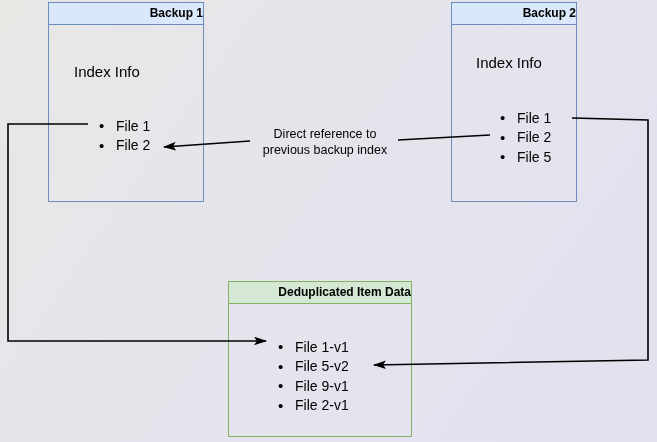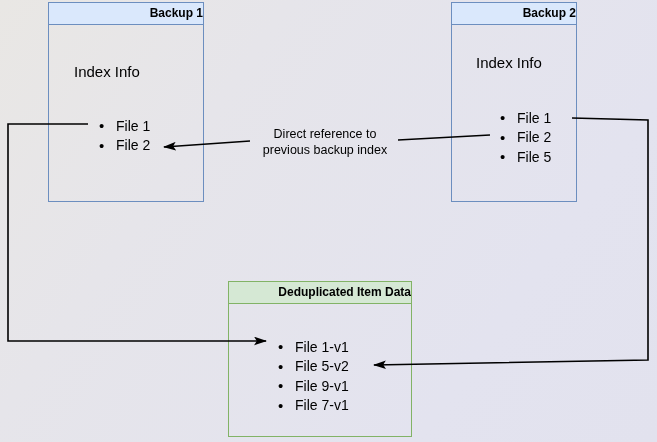--- a/index.html
+++ b/index.html
@@ -131,21 +131,21 @@
         <li>
           <span class="bullet">•</span>
           <span>File 5-v2</span>
         </li>
         <li>
           <span class="bullet">•</span>
           <span>File 9-v1</span>
         </li>
         <li>
           <span class="bullet">•</span>
-          <span>File 7-v1</span>
+          <span>File 2-v1</span>
         </li>
       </ul>
     </div>
   </div>
 
   <div class="annotation">
     <div>Direct reference to</div>
     <div>previous backup index</div>
   </div>
 

